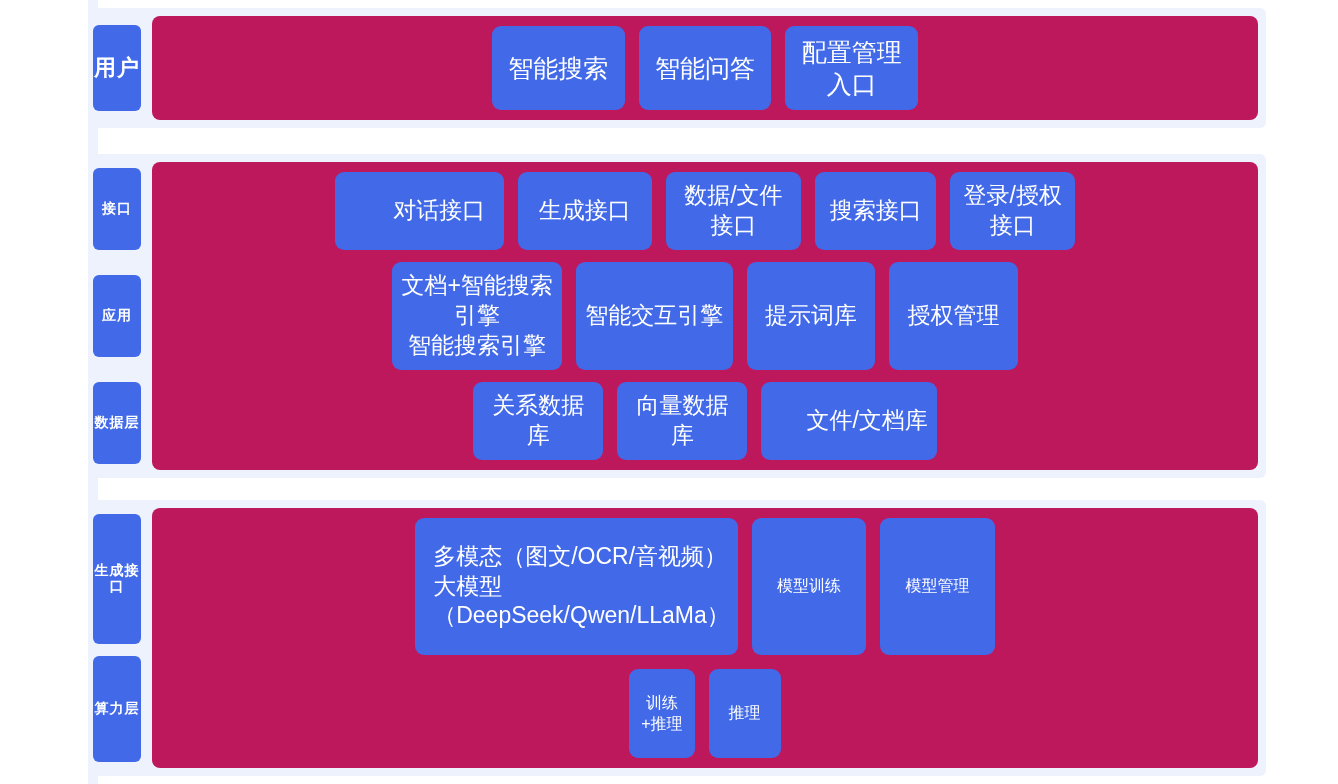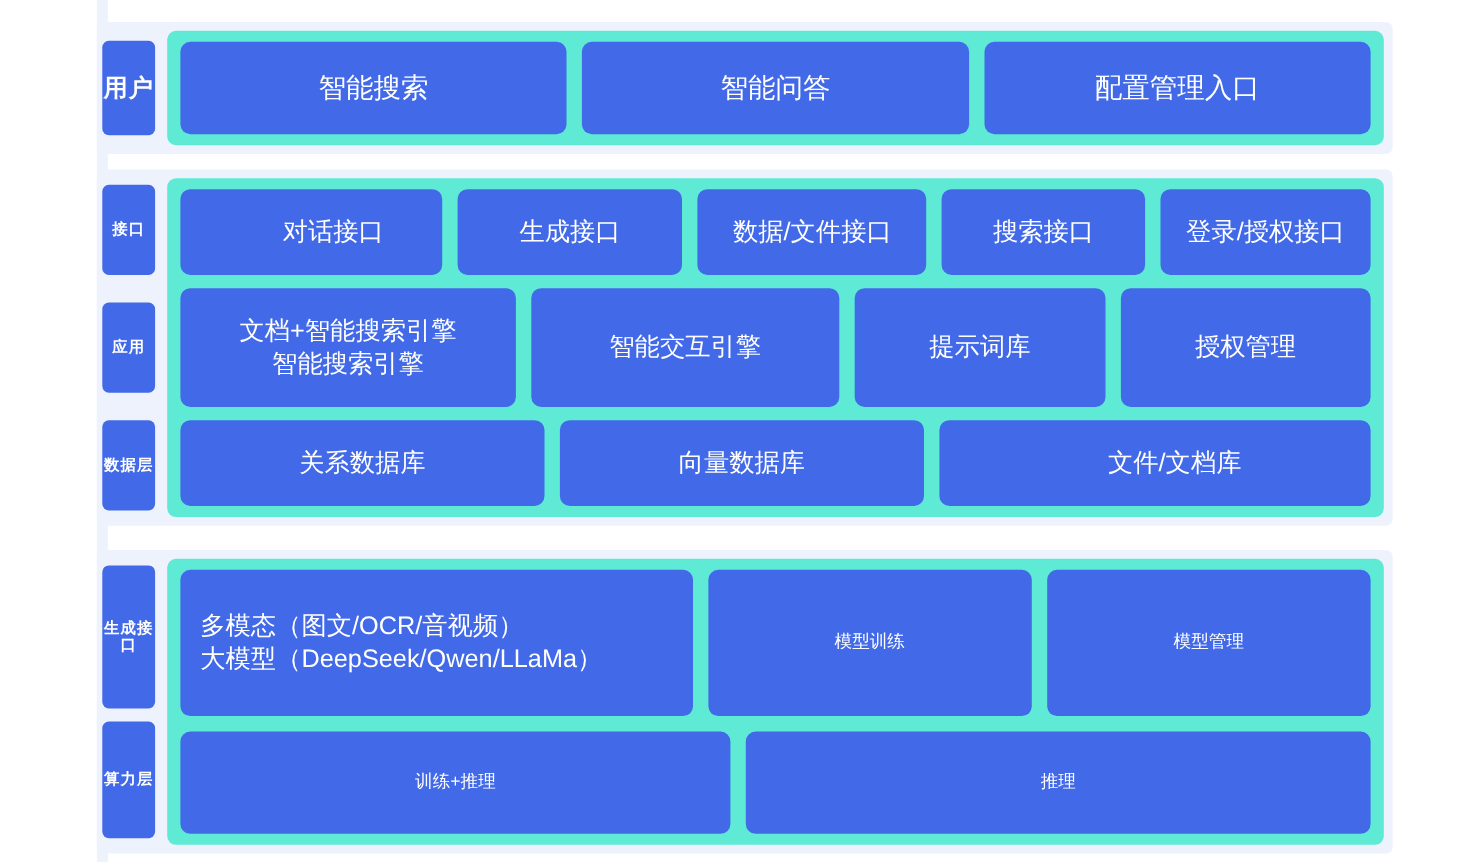--- a/index.html
+++ b/index.html
@@ -60,29 +60,30 @@
     letter-spacing: 1px;
     display: flex;
     align-items: center;
     justify-content: center;
     text-align: center;
     box-sizing: border-box;
     padding: 6px 0;
   }
   .band-body {
     flex: 1 1 auto;
-    background: #5eead4;
+    background: #be185d;
     border-radius: 8px;
     margin: 8px 8px 8px 6px;
     padding: 10px 12px;
     box-sizing: border-box;
     display: flex;
     flex-direction: column;
     justify-content: center;
     gap: 14px;
+    align-items: center;
   }
   .row {
     display: flex;
     gap: 14px;
     flex: 1 1 auto;
     align-items: stretch;
   }
   .cell {
     background: #4169e8;
     color: #ffffff;
@@ -98,21 +99,21 @@
     white-space: pre-line;
   }
   .cell.left-align {
     justify-content: flex-start;
     text-align: left;
     padding-left: 18px;
   }
 
   
   #band-user {
-    top: 20px;
+    top: 8px;
     width: 1178px;
     height: 120px;
   }
   #band-user .band-label { height: 86px; font-size: 22px; }
   #band-user .cell { font-size: 25px; }
 
   
   #band-mid {
     top: 154px;
     width: 1178px;

